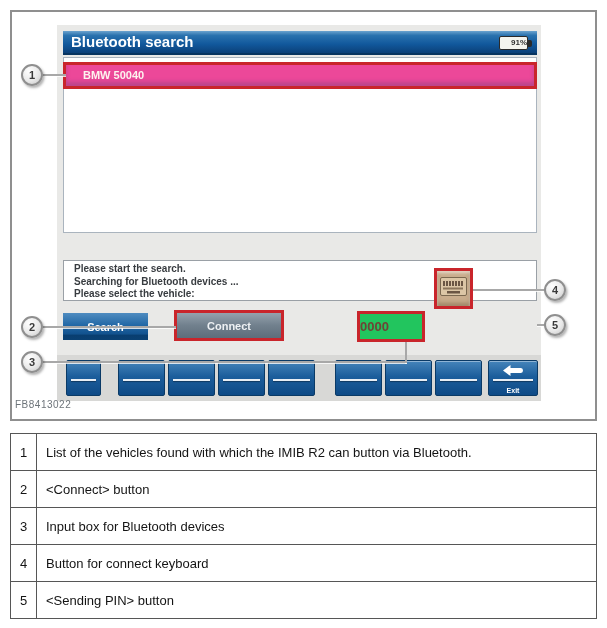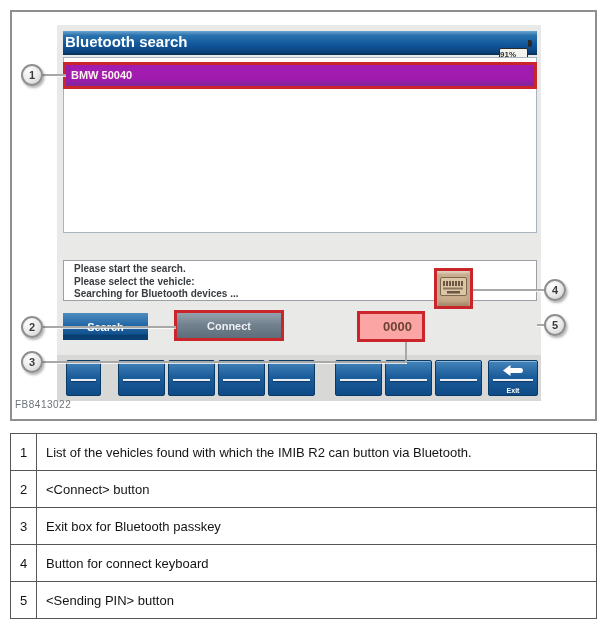--- a/index.html
+++ b/index.html
@@ -8,58 +8,58 @@
 
   
   .frame { position:absolute; left:10px; top:10px; width:587px; height:411px;
            border:2px solid #8f8f8f; background:#fff; }
 
   .screen { position:absolute; left:57px; top:25px; width:484px; height:376px; background:#e9e9e7; }
 
   .titlebar { position:absolute; left:63px; top:31px; width:474px; height:24px;
     background:linear-gradient(180deg,#6ba3cf 0%,#2a72ae 20%,#11589c 60%,#0b4078 100%);
     border-bottom:2px solid #083560; color:#fff; font-size:15px; font-weight:bold;
-    line-height:22px; padding-left:2px; }
+    line-height:22px; padding-left:8px; }
 
   .battery { position:absolute; left:499px; top:36px; width:34px; height:14px; }
-  .battery-body { position:absolute; left:0; top:12px; width:29px; height:14px; background:#f4f4ee;
+  .battery-body { position:absolute; left:0; top:0; width:29px; height:14px; background:#f4f4ee;
     border:1.5px solid #2a2a2a; border-radius:2px; font-size:8px; font-weight:bold; color:#333;
-    text-align:left; line-height:11px; }
+    text-align:right; line-height:11px; }
   .battery-nub { position:absolute; left:29px; top:3.5px; width:4px; height:7px; background:#2a2a2a;
     border-radius:0 2px 2px 0; }
 
   .listbox { position:absolute; left:63px; top:57px; width:474px; height:176px;
     background:#fff; border:1px solid #aab4be; }
 
   .red-outline { border:3px solid #c9252b !important; }
 
   .sel-row { position:absolute; left:63px; top:62px; width:474px; height:27px;
-    background:#a21caf; color:#fdf3ef; font-size:11px; font-weight:bold;
-    line-height:20px; padding-left:5px; box-shadow:inset 0 -4px 4px rgba(40,60,100,.25); }
+    background:#ec4899; color:#fdf3ef; font-size:11px; font-weight:bold;
+    line-height:20px; padding-left:17px; box-shadow:inset 0 -4px 4px rgba(40,60,100,.25); }
 
   .messagebox { position:absolute; left:63px; top:260px; width:474px; height:41px;
     background:#fff; border:1px solid #9aa0a6; padding:2px 0 0 10px;
     font-size:10px; font-weight:bold; color:#383c40; line-height:12.5px; }
 
   .kbd-btn { position:absolute; left:434px; top:268px; width:39px; height:41px;
     background:#c9ad8d; display:flex; align-items:center; justify-content:center; z-index:5;
     box-shadow:inset 0 2px 3px rgba(255,255,255,.5), inset 0 -3px 4px rgba(90,70,40,.4); }
 
   .btn { position:absolute; display:flex; align-items:center; justify-content:center;
     font-size:11px; font-weight:bold;text-align:center; }
 
   .search-btn { left:63px; top:313px; width:85px; height:27px; color:#fff;
     background:linear-gradient(180deg,#4f8cc0 0%,#2268a6 45%,#12528e 78%,#093e70 82%,#0a4072 100%); }
 
   .connect-btn { left:174px; top:310px; width:110px; height:31px; color:#eef1f4;
     background:linear-gradient(180deg,#95a2ad 0%,#72818e 48%,#5d6d7a 100%); }
 
   .passkey-input { position:absolute; left:357px; top:311px; width:68px; height:31px;
-    background:#fca5a5; color:#6e4336; font-size:13px; font-weight:bold;
-    text-align:right; line-height:25px; padding-right:10px; }
+    background:#22c55e; color:#6e4336; font-size:13px; font-weight:bold;
+    text-align:left; line-height:25px; padding-right:10px; }
 
   .sendpin-btn { left:429px; top:310px; width:110px; height:32px; color:#8e8678;
     background:linear-gradient(180deg,#c0a483 0%,#a78f6e 50%,#8d785a 100%); }
 
   
   .toolbar { position:absolute; left:57px; top:355px; width:484px; height:46px; background:#d8d8d6; }
   .softkey { position:absolute; top:5px; height:36px; border-radius:2px; border:1px solid #0a3a66;
     background:linear-gradient(180deg,#4584ba 0%,#1c5e9c 45%,#0e4a86 100%);
     box-shadow:inset 0 1px 0 rgba(255,255,255,.4); }
   .keyline { position:absolute; left:4px; right:4px; top:18px; height:2px; background:#e8eef4;
@@ -104,22 +104,22 @@
     <span class="battery-body">91%</span>
     <span class="battery-nub"></span>
   </div>
 
   <div class="listbox"></div>
 
   <div class="sel-row red-outline">BMW 50040</div>
 
   <div class="messagebox">
     <div>Please start the search.</div>
+    <div>Searching for Bluetooth devices ...</div>
     <div>Please select the vehicle:</div>
-    <div>Searching for Bluetooth devices ...</div>
   </div>
 
   <div class="kbd-btn red-outline">
     <span>
       <svg width="27" height="19" viewBox="0 0 27 19">
         <rect x="0.5" y="0.5" width="26" height="18" rx="1.5" fill="#dcc6a6" stroke="#7a6850"></rect>
         <g fill="#6b5644">
           <rect x="3" y="4" width="2" height="5"></rect>
             <rect x="6" y="4" width="2" height="5"></rect>
           <rect x="9" y="4" width="2" height="5"></rect>
@@ -201,21 +201,21 @@
         <tr>
       <td class="num">1</td>
       <td class="desc">List of the vehicles found with which the IMIB R2 can button via Bluetooth.</td>
     </tr>
     <tr>
       <td class="num">2</td>
       <td class="desc">&lt;Connect&gt; button</td>
     </tr>
     <tr>
       <td class="num">3</td>
-      <td class="desc">Exit box for Bluetooth passkey</td>
+      <td class="desc">Input box for Bluetooth devices</td>
     </tr>
     <tr>
       <td class="num">4</td>
       <td class="desc">Button for connect keyboard</td>
     </tr>
     <tr>
       <td class="num">5</td>
       <td class="desc">&lt;Sending PIN&gt; button</td>
     </tr>
   </tbody>

